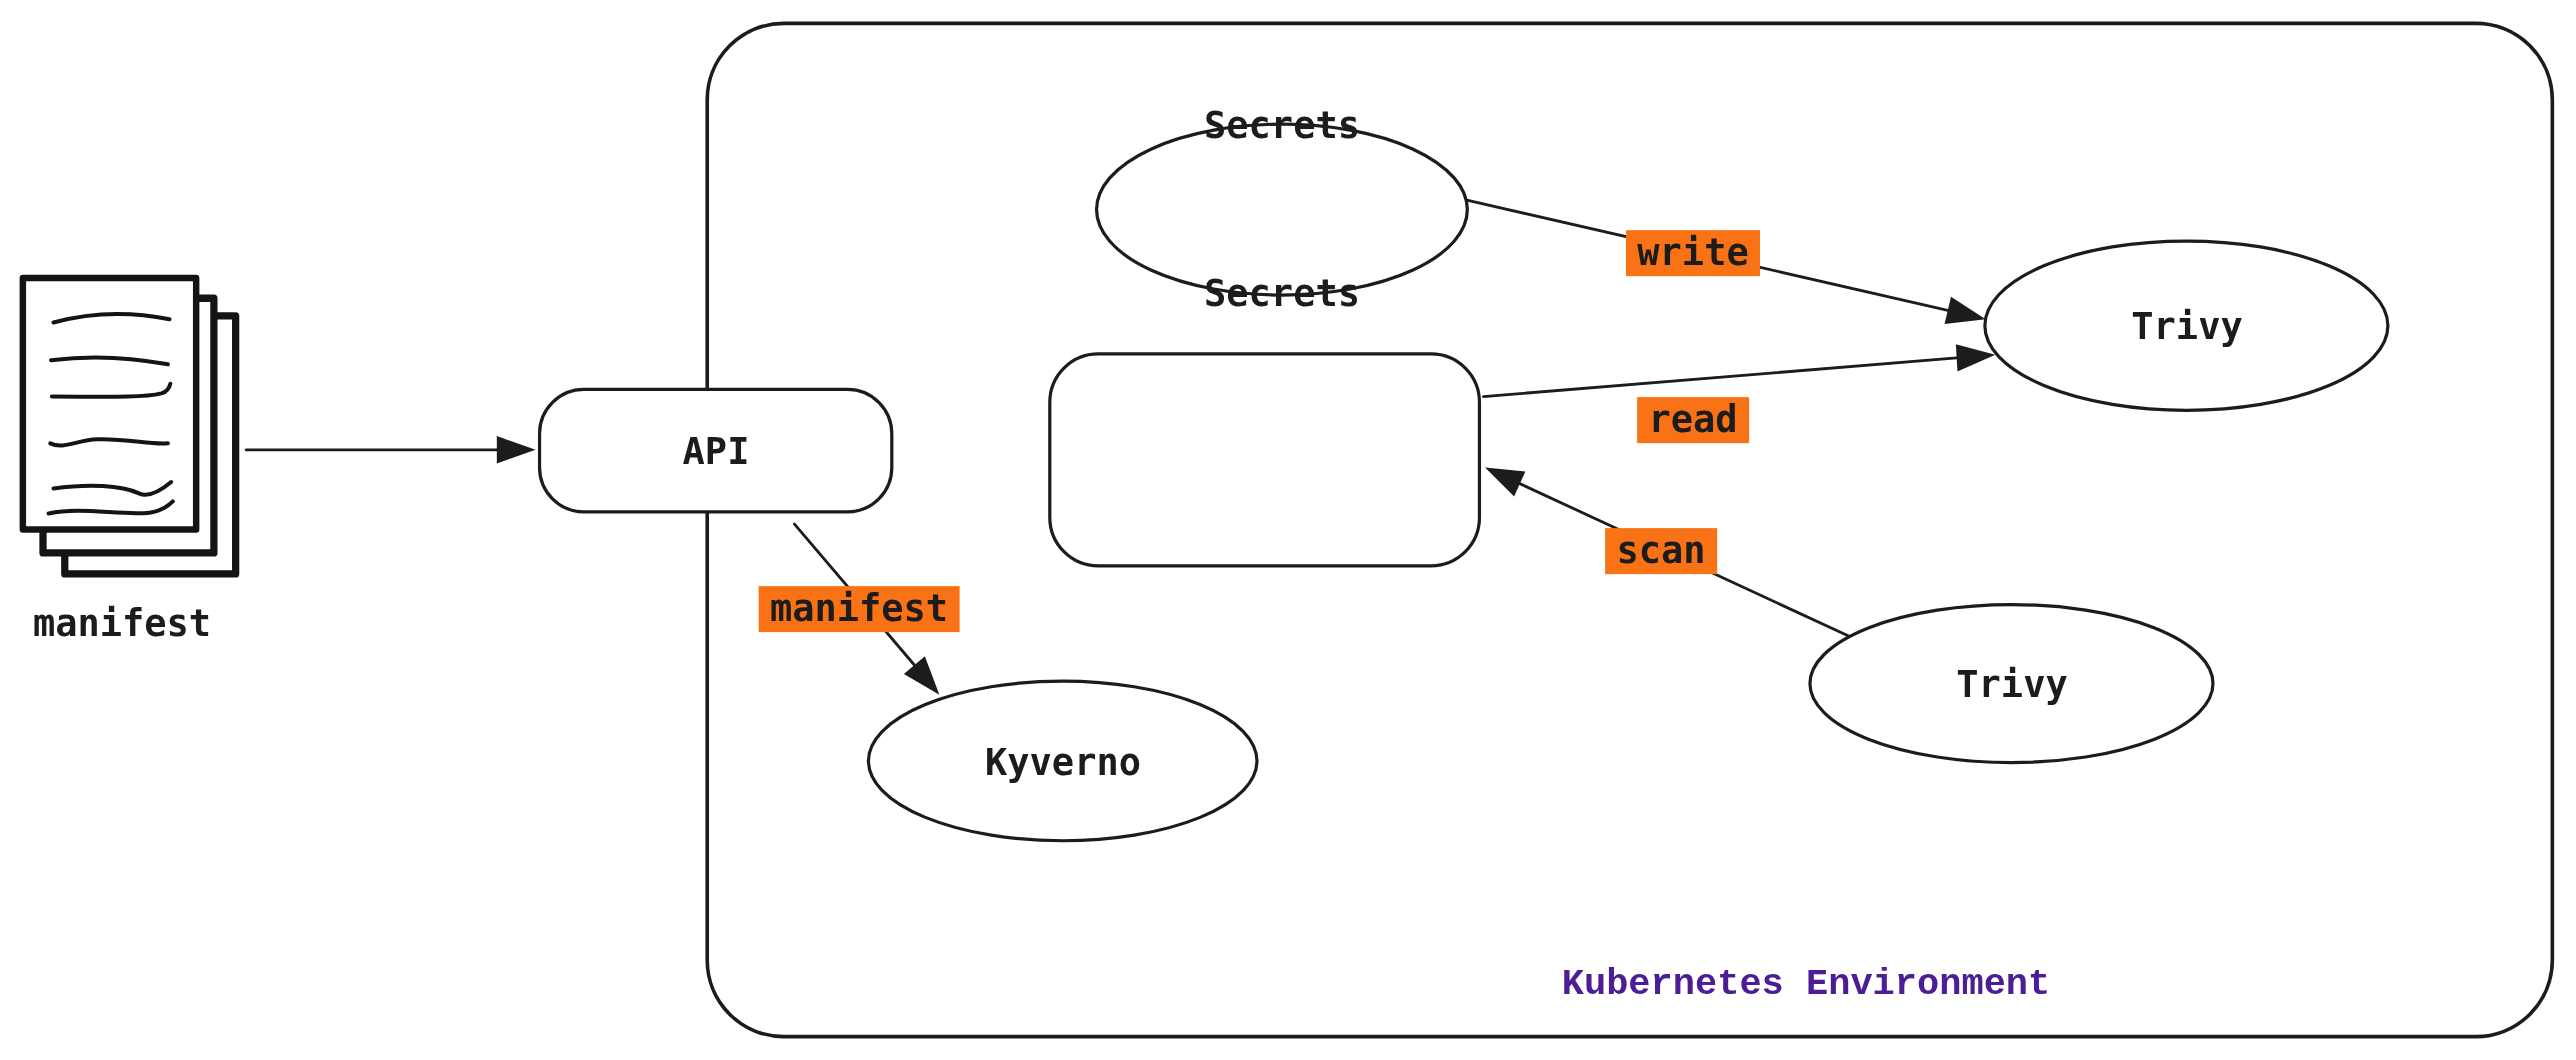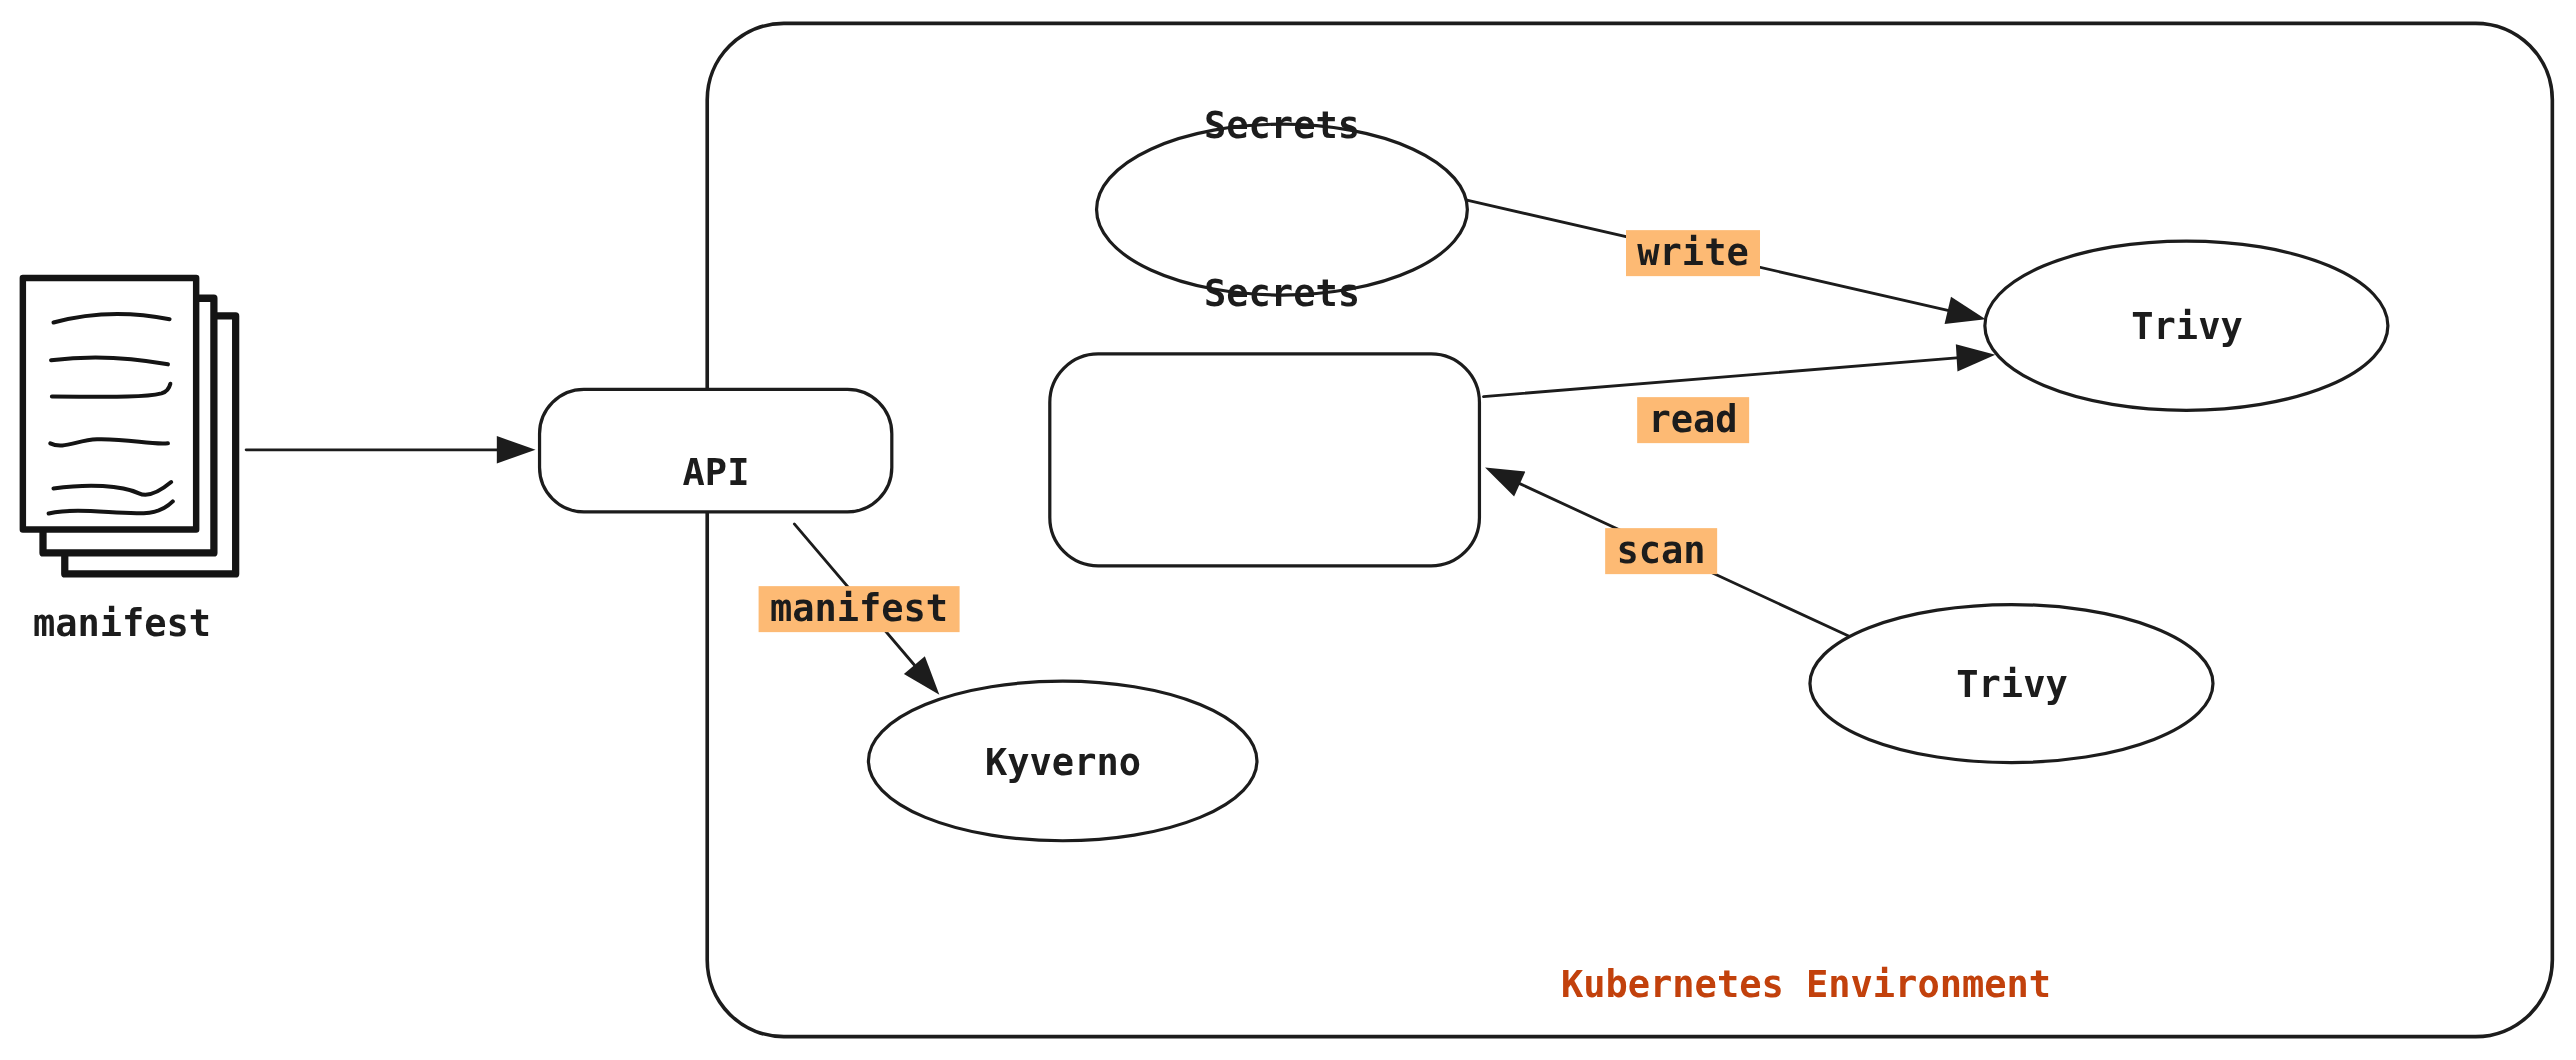--- a/index.html
+++ b/index.html
@@ -27,29 +27,30 @@
     transform: translate(-50%, -50%);
     font-size: 37px;
     font-weight: 700;
     color: #1c1c1c;
     white-space: pre;
     text-align: center;
     line-height: 1.5;
     letter-spacing: 0;
   }
   .edge-label {
-    background: #fdba74;
+    background: #f97316;
     padding: 1.6px 11.3px;
     line-height: 1.15;
   }
   .two-line {
     line-height: 56px;
   }
   .env-label {
-    color: #c2410c;
+    color: #4c1d95;
+    font-family: Liberation Mono, monospace;
   }
 </style>
 </head>
 <body>
 
 <div class="canvas">
 
   <svg class="shapes" viewBox="0 0 3195 1315" xmlns="http://www.w3.org/2000/svg" fill="none" stroke-linecap="round" stroke-linejoin="round">
 
     <rect x="877" y="29" width="2289" height="1257" rx="95" ry="95" fill="#ffffff" stroke="#1c1c1c" stroke-width="4.5"></rect>
@@ -101,21 +102,21 @@
 
     <rect x="1302" y="439" width="533" height="263" rx="60" ry="60" fill="#ffffff" stroke="#1c1c1c" stroke-width="4"></rect>
 
     <ellipse cx="1318" cy="944" rx="241" ry="99" fill="#ffffff" stroke="#1c1c1c" stroke-width="4"></ellipse>
 
     <ellipse cx="2495" cy="848" rx="250" ry="98" fill="#ffffff" stroke="#1c1c1c" stroke-width="4"></ellipse>
   </svg>
 
   <div class="label" style="left:122px; top:624px;">manifest</div>
 
-  <div class="label" style="left:716px; top:452px;margin-top:21px;">API</div>
+  <div class="label" style="left:716px; top:452px;">API</div>
 
   <div class="label two-line" style="left:1282px; top:210px;">
     <div>Secrets</div>
     <div>Secrets</div>
   </div>
 
   <div class="label" style="left:2187px; top:327px;">Trivy</div>
 
 
   <div class="label" style="left:1063px; top:763px;">Kyverno</div>

